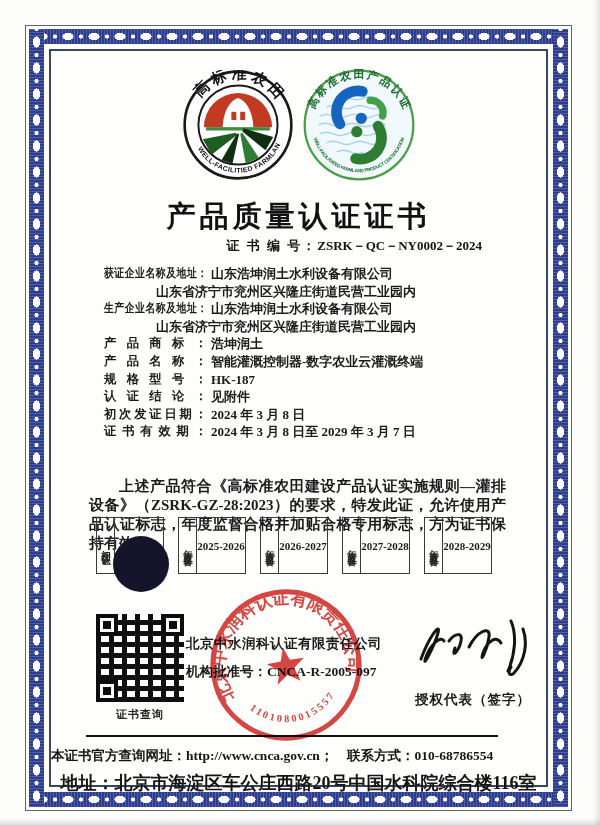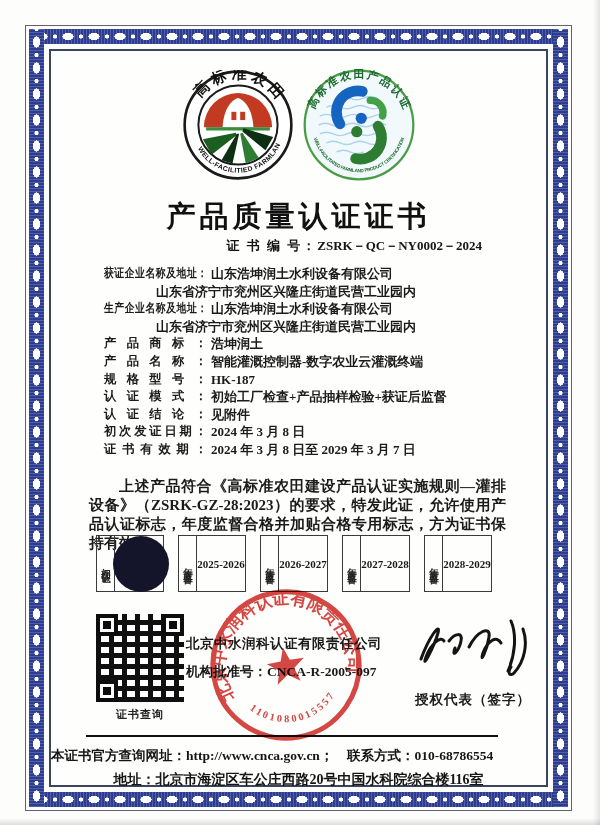--- a/index.html
+++ b/index.html
@@ -59,21 +59,21 @@
   .f-label.long{width:129px;transform:scaleX(0.8);transform-origin:0 50%;margin-right:-26px;}
   .f-value{display:inline-block;margin-left:4px;}
   .f-cont{margin-left:52px;}
 
   
   .statement{position:absolute;top:426px;left:38px;right:40px;z-index:1;
              font-size:15px;font-weight:bold;line-height:19px;text-indent:2em;
              text-align:justify;color:#1b1b1b;}
 
   
-  .boxes{position:absolute;top:484px;left:45px;display:flex;gap:14px;z-index:1;}
+  .boxes{position:absolute;top:466px;left:45px;display:flex;gap:14px;z-index:1;}
   .sbox{width:68px;height:57px;border:1.5px solid #3a3a3a;box-sizing:border-box;
         display:flex;background:rgba(255,255,255,.0);}
   .sbox .side{width:17px;border-right:1px solid #3a3a3a;display:flex;align-items:center;
         justify-content:center;writing-mode:vertical-rl;font-size:9.5px;letter-spacing:2px;
         font-weight:bold;color:#222;}
   .sbox .year{flex:1;display:flex;align-items:center;justify-content:center;
         font-size:11px;font-weight:bold;color:#1a1a1a;}
   .init-stamp{position:absolute;top:485px;left:62px;width:56px;height:56px;border-radius:50%;
         background:#14142a;z-index:3;}
 
@@ -98,21 +98,21 @@
         transform:rotate(-10deg);opacity:.88;mix-blend-mode:multiply;}
 
   .signature{position:absolute;top:560px;left:360px;width:126px;height:66px;z-index:2;}
   .sig-caption{position:absolute;top:640px;left:352px;width:140px;text-align:center;z-index:2;
       font-size:13.5px;font-weight:bold;letter-spacing:1px;color:#1b1b1b;}
 
   .divider{position:absolute;top:684px;left:35px;width:412px;height:2px;background:#111;z-index:1;}
   .footer1{position:absolute;top:696px;left:0;width:100%;text-align:left;z-index:1;
       font-size:13.5px;font-weight:bold;color:#151515;}
   .footer2{position:absolute;top:720px;left:0;width:100%;text-align:center;z-index:1;
-      font-size:14px;font-weight:bold;color:#151515;}
+      font-size:18px;font-weight:bold;color:#151515;}
 
   .logo-svg{display:block;}
 </style>
 </head>
 <body>
 
 <div class="page">
   <div class="watermark">ZSRK</div>
 
   <div class="frame">
@@ -178,21 +178,20 @@
         <div class="certno"><span class="lbl">证 书 编 号：</span><span>ZSRK－QC－NY0002－2024</span></div>
 
         <div class="fields">
           <div class="frow"><span class="f-label long">获证企业名称及地址：</span><span class="f-value">山东浩坤润土水利设备有限公司</span></div>
           <div class="frow f-cont">山东省济宁市兖州区兴隆庄街道民营工业园内</div>
           <div class="frow"><span class="f-label long">生产企业名称及地址：</span><span class="f-value">山东浩坤润土水利设备有限公司</span></div>
           <div class="frow f-cont">山东省济宁市兖州区兴隆庄街道民营工业园内</div>
           <div class="frow"><span class="f-label">产品商标：</span><span class="f-value">浩坤润土</span></div>
           <div class="frow"><span class="f-label">产品名称：</span><span class="f-value">智能灌溉控制器-数字农业云灌溉终端</span></div>
           <div class="frow"><span class="f-label">规格型号：</span><span class="f-value">HK-187</span></div>
-          <div class="frow"><span class="f-label">认证模式：</span><span class="f-value">初始工厂检查+产品抽样检验+获证后监督</span></div>
           <div class="frow"><span class="f-label">认证结论：</span><span class="f-value">见附件</span></div>
           <div class="frow"><span class="f-label">初次发证日期：</span><span class="f-value">2024 年 3 月 8 日</span></div>
           <div class="frow"><span class="f-label">证书有效期：</span><span class="f-value">2024 年 3 月 8 日至 2029 年 3 月 7 日</span></div>
         </div>
 
         <div class="statement">上述产品符合《高标准农田建设产品认证实施规则—灌排设备》（ZSRK-GZ-28:2023）的要求，特发此证，允许使用产品认证标志，年度监督合格并加贴合格专用标志，方为证书保持有效。</div>
 
         <div class="boxes">
           <div class="sbox">
             <div class="side">初次认证</div>

